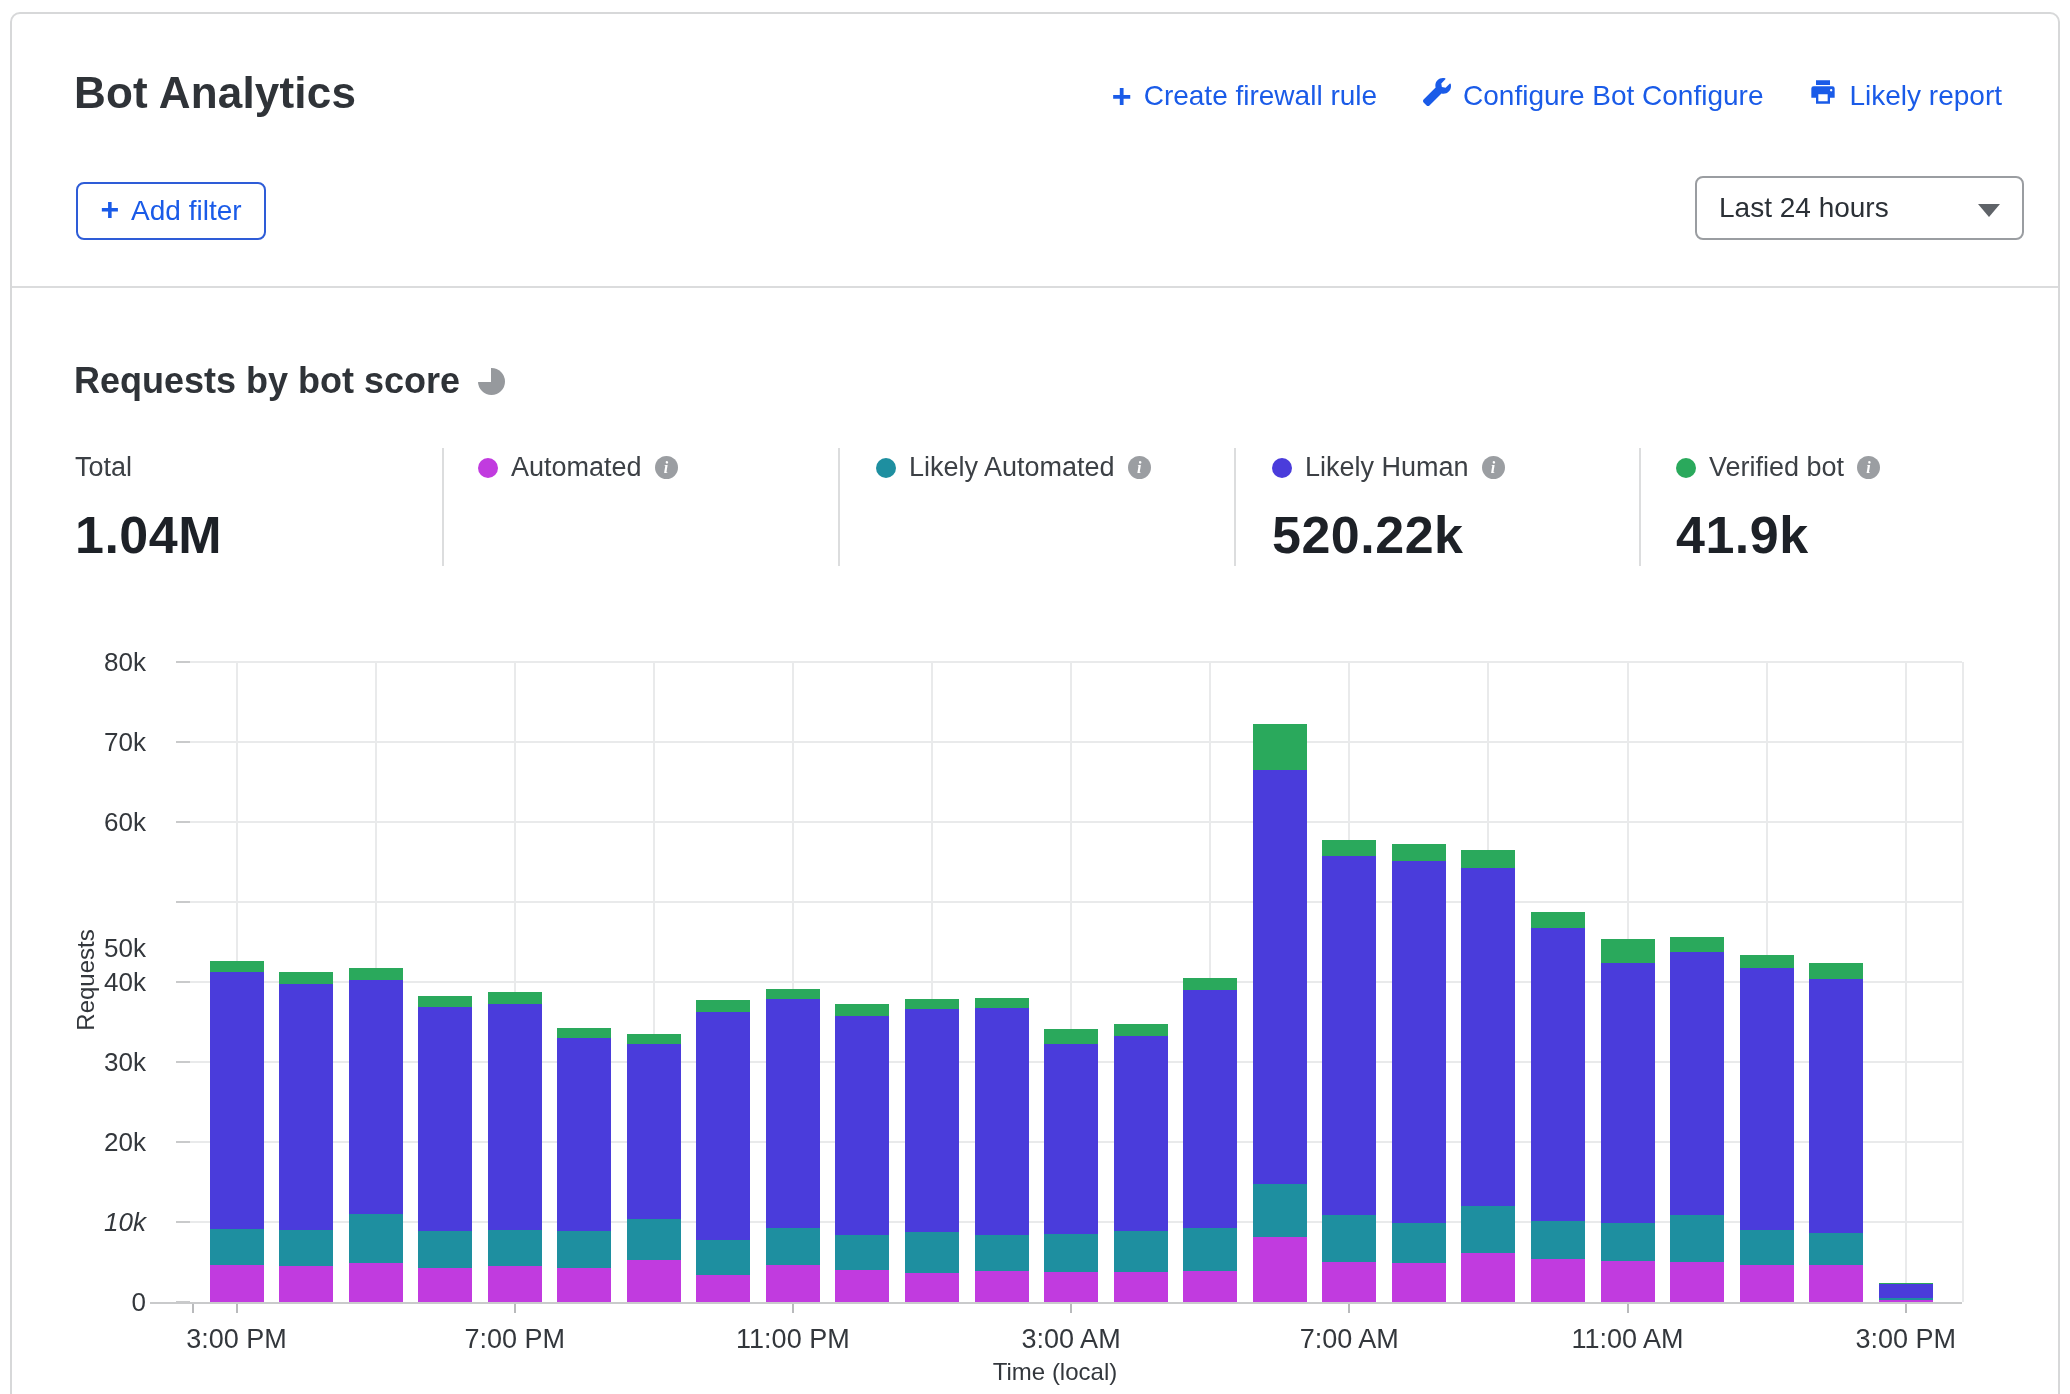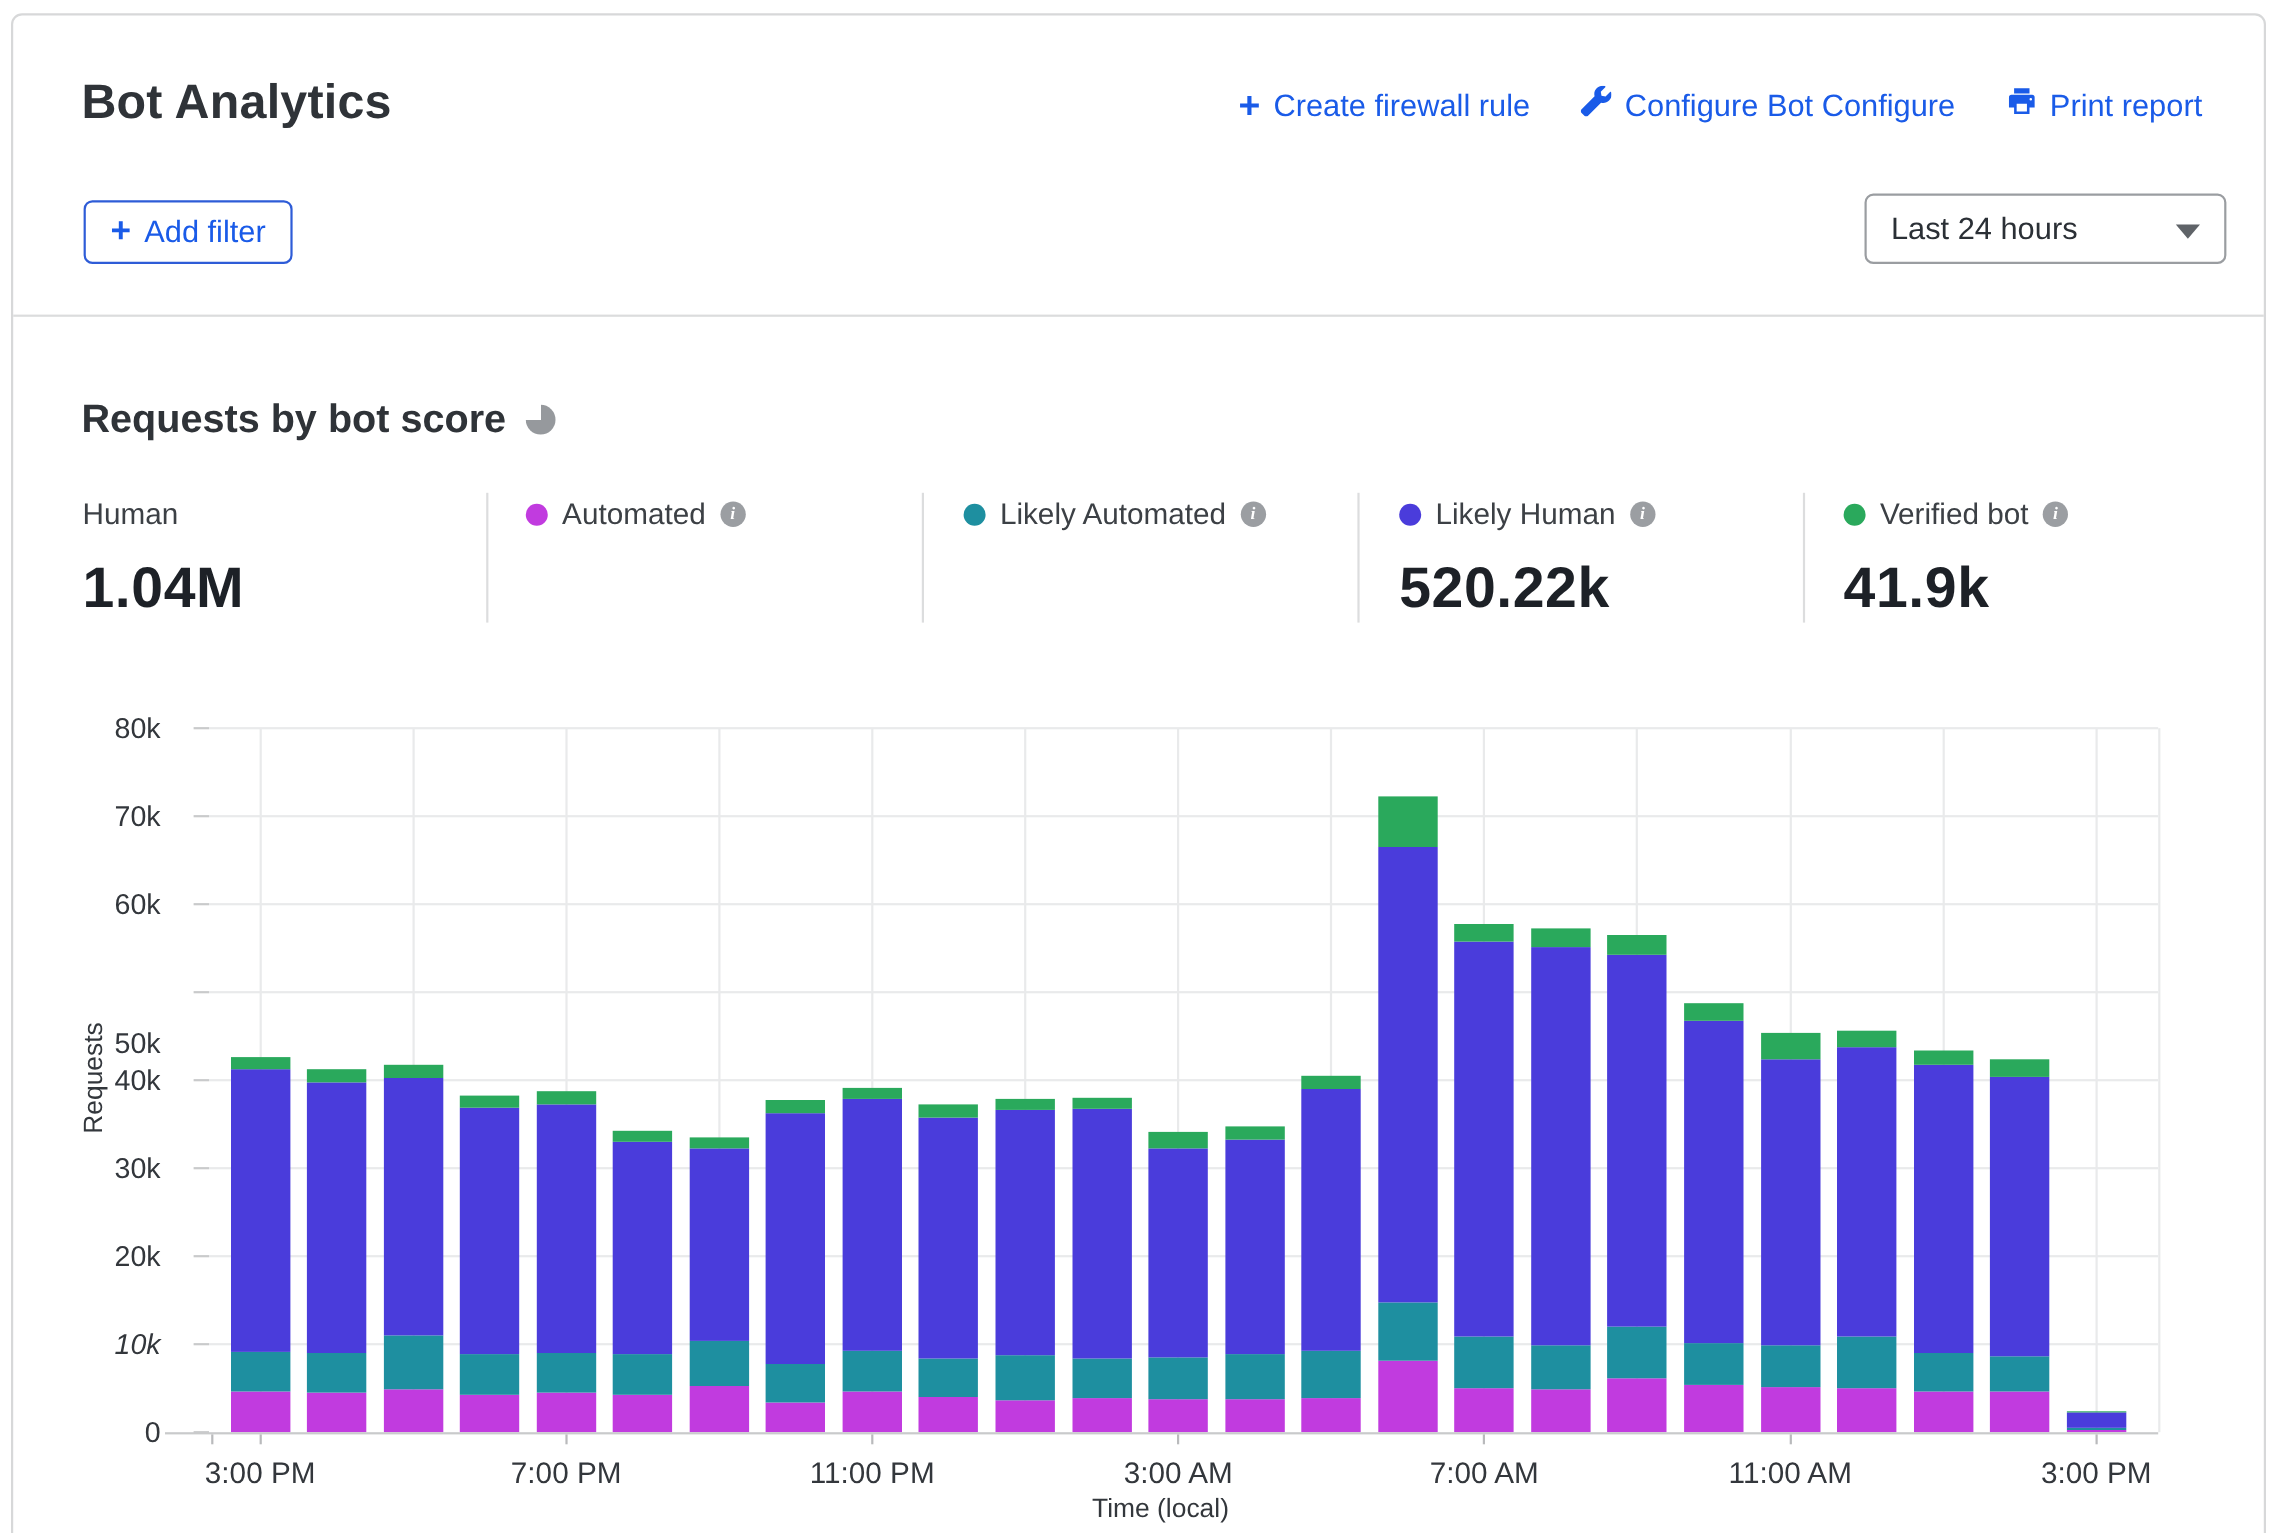--- a/index.html
+++ b/index.html
@@ -97,21 +97,21 @@
         </svg>
     </span>
     <span>Configure Bot Configure</span>
   </a>
   <a class="action">
     <span>
       <svg width="28" height="28" viewBox="0 0 24 24">
           <path d="M6 2h12v4H6V2zm14 5H4a2 2 0 0 0-2 2v8h4v5h12v-5h4V9a2 2 0 0 0-2-2zm-4 13H8v-6h8v6zm3-8.5a1 1 0 1 1 0-2 1 1 0 0 1 0 2z"></path>
         </svg>
     </span>
-    <span>Print report</span>
+    <span>Likely report</span>
   </a>
 </div>
 
 <button class="btn-add-filter">
   <span class="plus">+</span>
   <span>Add filter</span>
 </button>
 
 <div class="select">
   <span>Last 24 hours</span>
@@ -120,21 +120,21 @@
 
 <div class="header-divider"></div>
 
 <div class="section-title">
   <span>Requests by bot score</span>
   <span class="pie-icon"></span>
 </div>
 
 <div class="stat" style="left:75px">
   <div class="stat-label">
-      <span>Human</span>
+      <span>Total</span>
     </div>
   <div class="stat-value">1.04M</div>
 </div>
 <div class="stat" style="left:478px">
   <div class="stat-label">
     <span class="dot" style="background: rgb(193, 59, 223);"></span>
     <span>Automated</span>
     <span class="info-icon">i</span>
   </div>
 </div>

